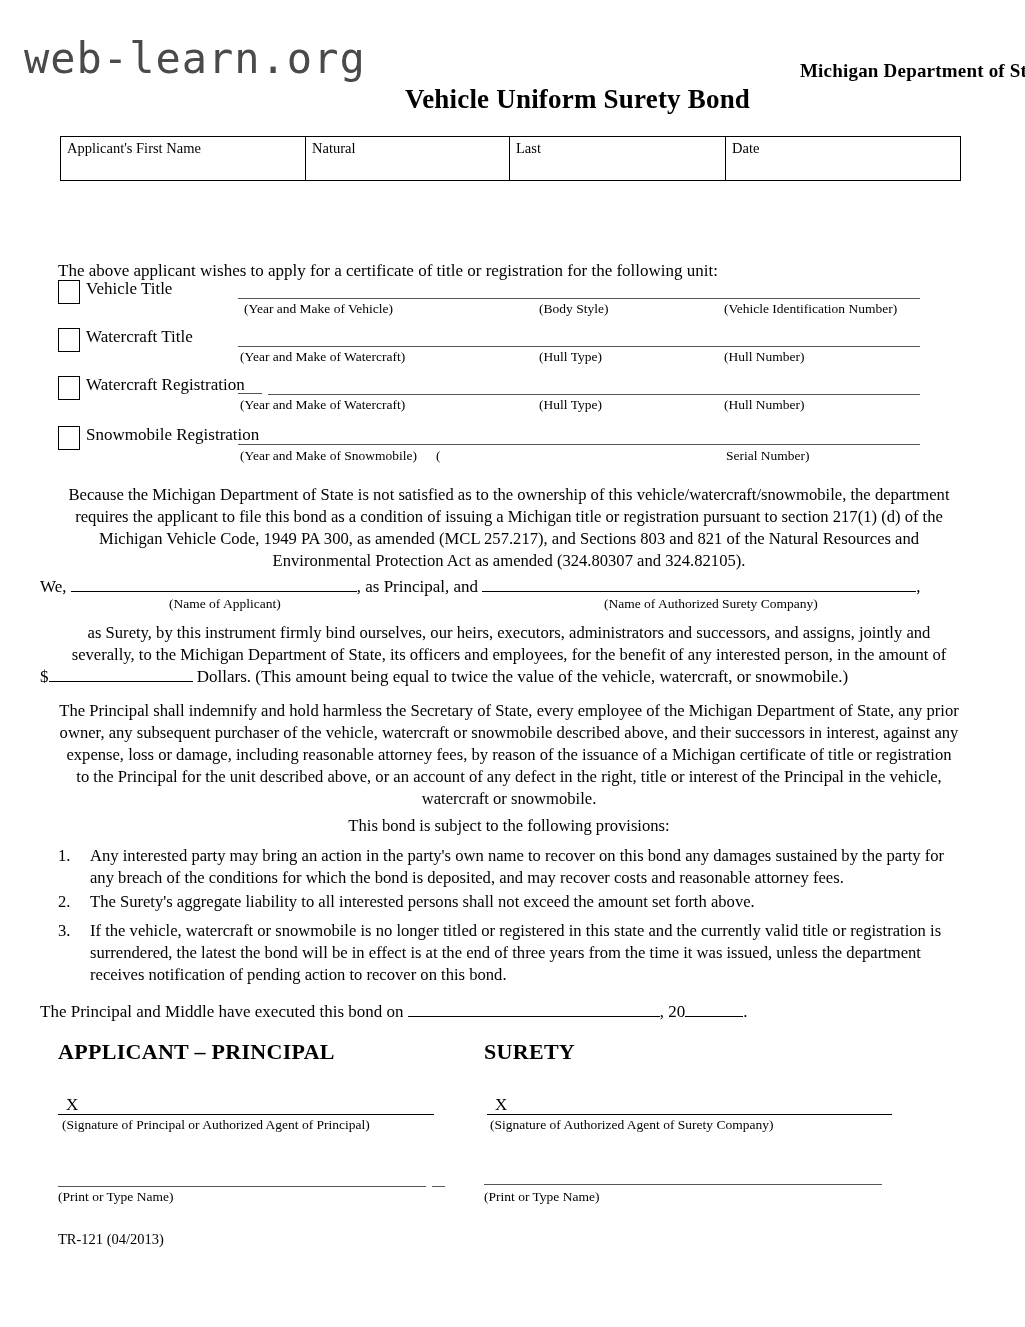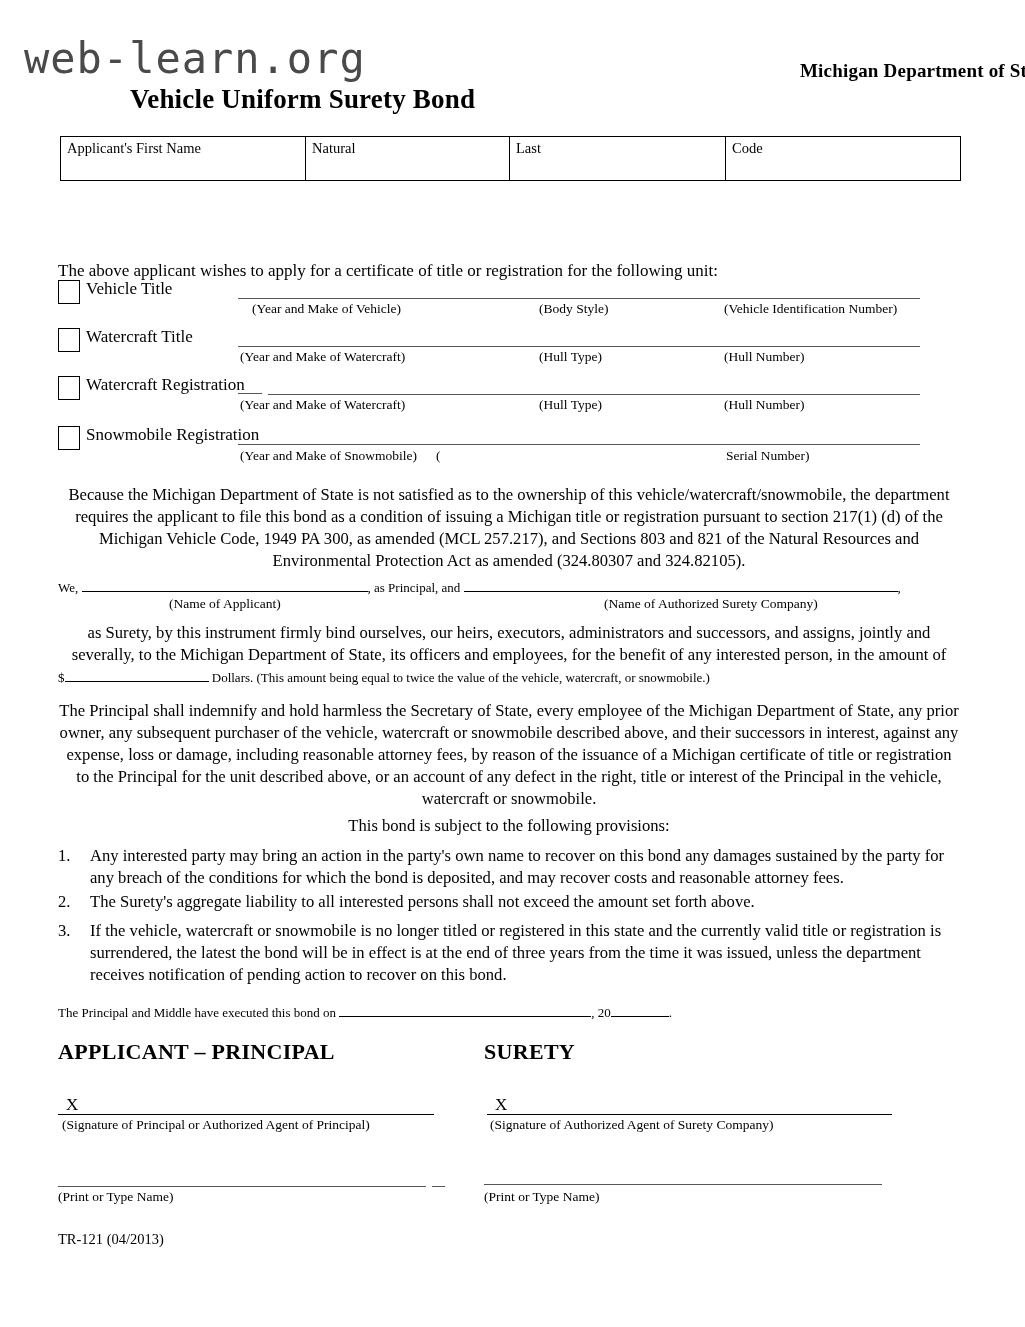--- a/index.html
+++ b/index.html
@@ -38,20 +38,21 @@
     font-size: 19px;
     font-weight: bold;
     letter-spacing: .2px;
     margin-left: 27px;
   }
   .form-title {
     position: absolute;
     left: 0;
     top: 84px;
     width: 1025px;
+    text-align: center;
     padding-left: 130px;
     box-sizing: border-box;
     font-size: 27px;
     font-weight: bold;
     letter-spacing: .2px;
   }
 
   
   .applicant-table {
     position: absolute;
@@ -114,22 +115,22 @@
     left: 58px;
     width: 902px;
     font-size: 16.6px;
     line-height: 1.33;
     text-align: center;
   }
 
   
   .weline {
     position: absolute;
-    left: 58px;
-    font-size: 13px;
+    left: 40px;
+    font-size: 17px;
     white-space: nowrap;
   }
   .fillline {
     display: inline-block;
     border-bottom: 1.5px solid #000;
     height: 15px;
     vertical-align: baseline;
   }
 
   
@@ -170,33 +171,33 @@
       <col style="width:204px">
       <col style="width:216px">
     <col style="width:72px">
       <col style="width:163px">
   </colgroup>
   <tbody>
       <tr>
     <td>Applicant's First Name</td>
     <td>Natural</td>
     <td>Last</td>
-    <td colspan="2">Code</td>
+    <td colspan="2">Date</td>
   </tr>
 </tbody>
   </table>
 
 <div class="intro">The above applicant wishes to apply for a certificate of title or registration for the following unit:</div>
 
 <div class="cbrow" style="top:280px;height:28px;width:902px">
   <div class="cbox"></div>
   <div class="cblabel">Vehicle Title</div>
 </div>
 <div class="rule" style="left:238px;top:298px;width:682px"></div>
-<div class="caption" style="left:252px;top:301px">(Year and Make of Vehicle)</div>
+<div class="caption" style="left:244px;top:301px">(Year and Make of Vehicle)</div>
 <div class="caption" style="left:539px;top:301px">(Body Style)</div>
 <div class="caption" style="left:724px;top:301px">(Vehicle Identification Number)</div>
 
 <div class="cbrow" style="top:328px;height:28px;width:902px">
   <div class="cbox"></div>
   <div class="cblabel">Watercraft Title</div>
 </div>
 <div class="rule" style="left:238px;top:346px;width:682px"></div>
 <div class="caption" style="left:240px;top:349px">(Year and Make of Watercraft)</div>
 <div class="caption" style="left:539px;top:349px">(Hull Type)</div>

